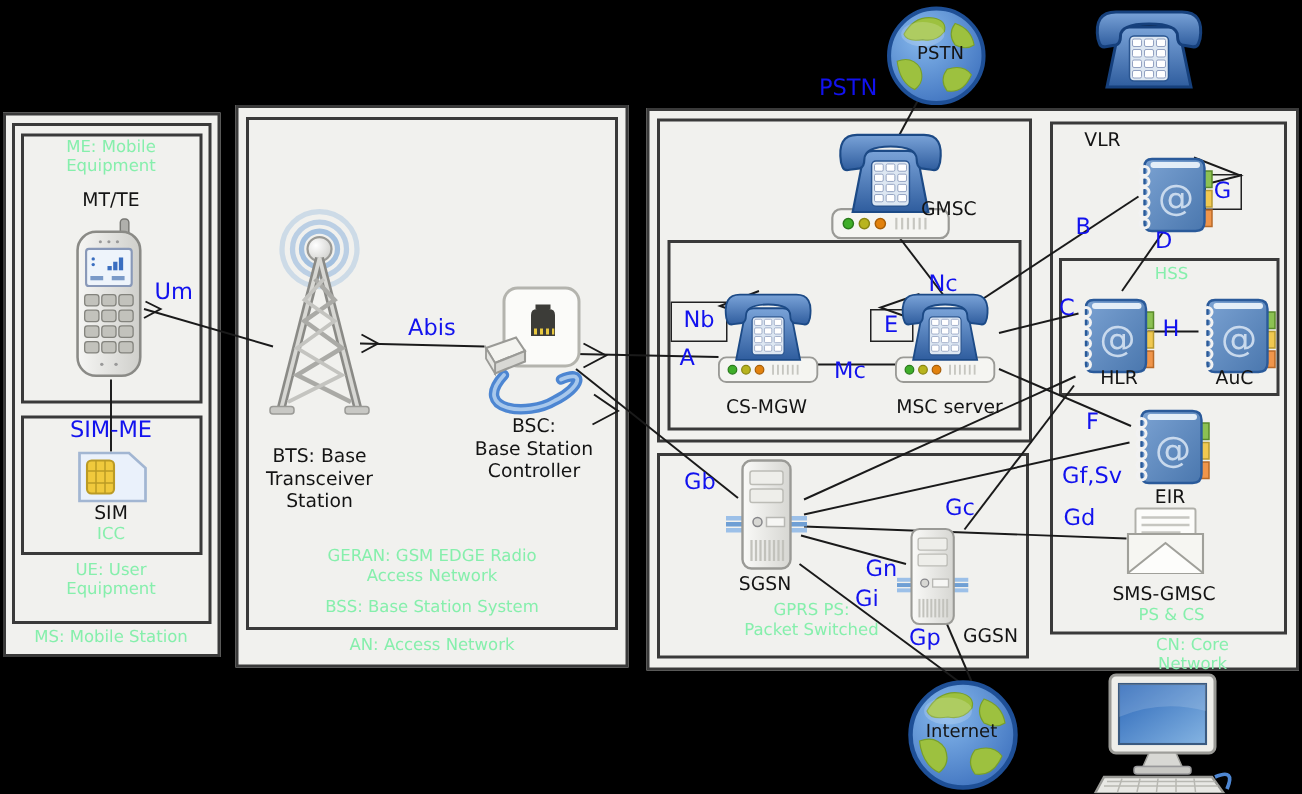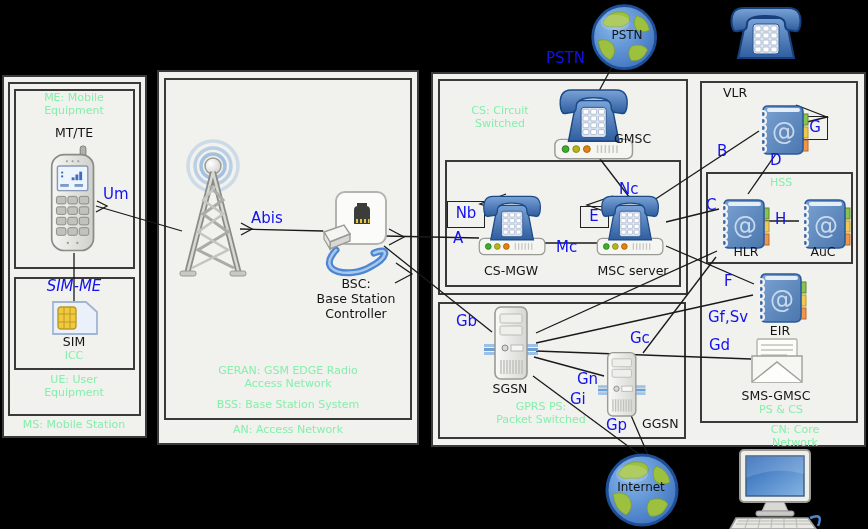--- a/index.html
+++ b/index.html
@@ -331,38 +331,39 @@
     <use href="#server" transform="translate(598,350) scale(0.88)"></use>
     <use href="#globe" transform="translate(590,3) scale(0.9)"></use>
     <use href="#globe" transform="translate(604,452)"></use>
     <use href="#computer" transform="translate(728,448)"></use>
   </svg>
 
   <div class="lbl g c" style="left:74px;top:91px;">ME: Mobile
 Equipment</div>
   <div class="lbl k c" style="left:74px;top:125px;">MT/TE</div>
   <div class="lbl b" style="left:103px;top:185px;">Um</div>
-  <div class="lbl b c" style="left:74px;top:277px;font-style:italic;">SIM-ME</div>
+  <div class="lbl b c" style="left:74px;top:277px;">SIM-ME</div>
   <div class="lbl k c" style="left:74px;top:334px;">SIM</div>
   <div class="lbl g c" style="left:74px;top:349px;">ICC</div>
   <div class="lbl g c" style="left:74px;top:373px;">UE: User
 Equipment</div>
   <div class="lbl g c" style="left:74px;top:418px;">MS: Mobile Station</div>
 
-  <div class="lbl b" style="left:251px;top:209px;">Abis</div>
+  <div class="lbl k c" style="left:213px;top:296px;">BTS: Base
+Transceiver
+Station</div>
+  <div class="lbl b" style="left:272px;top:209px;">Abis</div>
   <div class="lbl k c" style="left:356px;top:276px;">BSC:
 Base Station
 Controller</div>
   <div class="lbl g c" style="left:288px;top:364px;">GERAN: GSM EDGE Radio
 Access Network</div>
   <div class="lbl g c" style="left:288px;top:398px;">BSS: Base Station System</div>
   <div class="lbl g c" style="left:288px;top:423px;">AN: Access Network</div>
 
-  <div class="lbl g c" style="left:500px;top:104px;">CS: Circuit
-Switched</div>
   <div class="lbl k" style="left:614px;top:131px;">GMSC</div>
   <div class="lbl b c" style="left:466px;top:204px;text-align:center;">Nb</div>
   <div class="lbl b c" style="left:594px;top:207px;">E</div>
   <div class="lbl b" style="left:453px;top:229px;">A</div>
   <div class="lbl b" style="left:556px;top:238px;">Mc</div>
   <div class="lbl b" style="left:619px;top:180px;">Nc</div>
   <div class="lbl k c" style="left:511px;top:263px;">CS-MGW</div>
   <div class="lbl k c" style="left:633px;top:263px;">MSC server</div>
 
   <div class="lbl b" style="left:456px;top:312px;">Gb</div>

